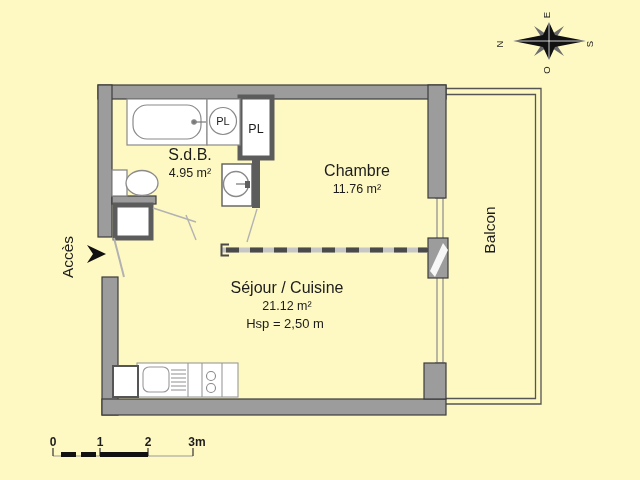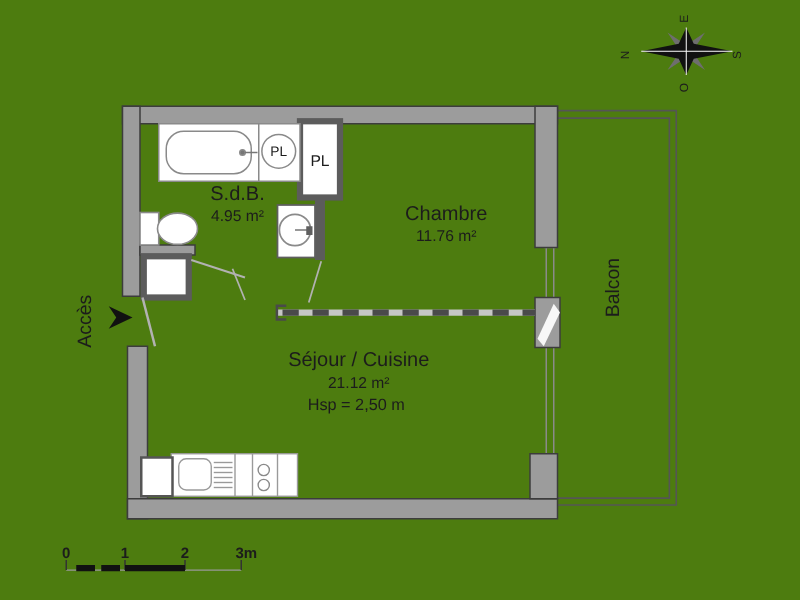--- a/index.html
+++ b/index.html
@@ -1,16 +1,16 @@
 <!DOCTYPE html>
 <html><head>
 <meta charset="utf-8">
 <style>
   html,body{margin:0;padding:0;background:#ffffff;}
-  .stage{position:relative;width:640px;height:480px;background:#4d7c0f;overflow:hidden;}
+  .stage{position:relative;width:640px;height:480px;background:#fef9c3;overflow:hidden;}
   svg{display:block;}
   text{fill:#1c1c1c;font-family:"Liberation Sans",sans-serif;}
   .room-name{font-size:16px;}
   .room-area{font-size:12.5px;}
   .hsp{font-size:13px;}
   .pl-big{font-size:12.5px;}
   .pl-small{font-size:11px;}
   .vlabel{font-size:15.5px;}
   .compass-letter{font-size:9.5px;}
   .scale-num{font-size:12px;font-weight:bold;}

